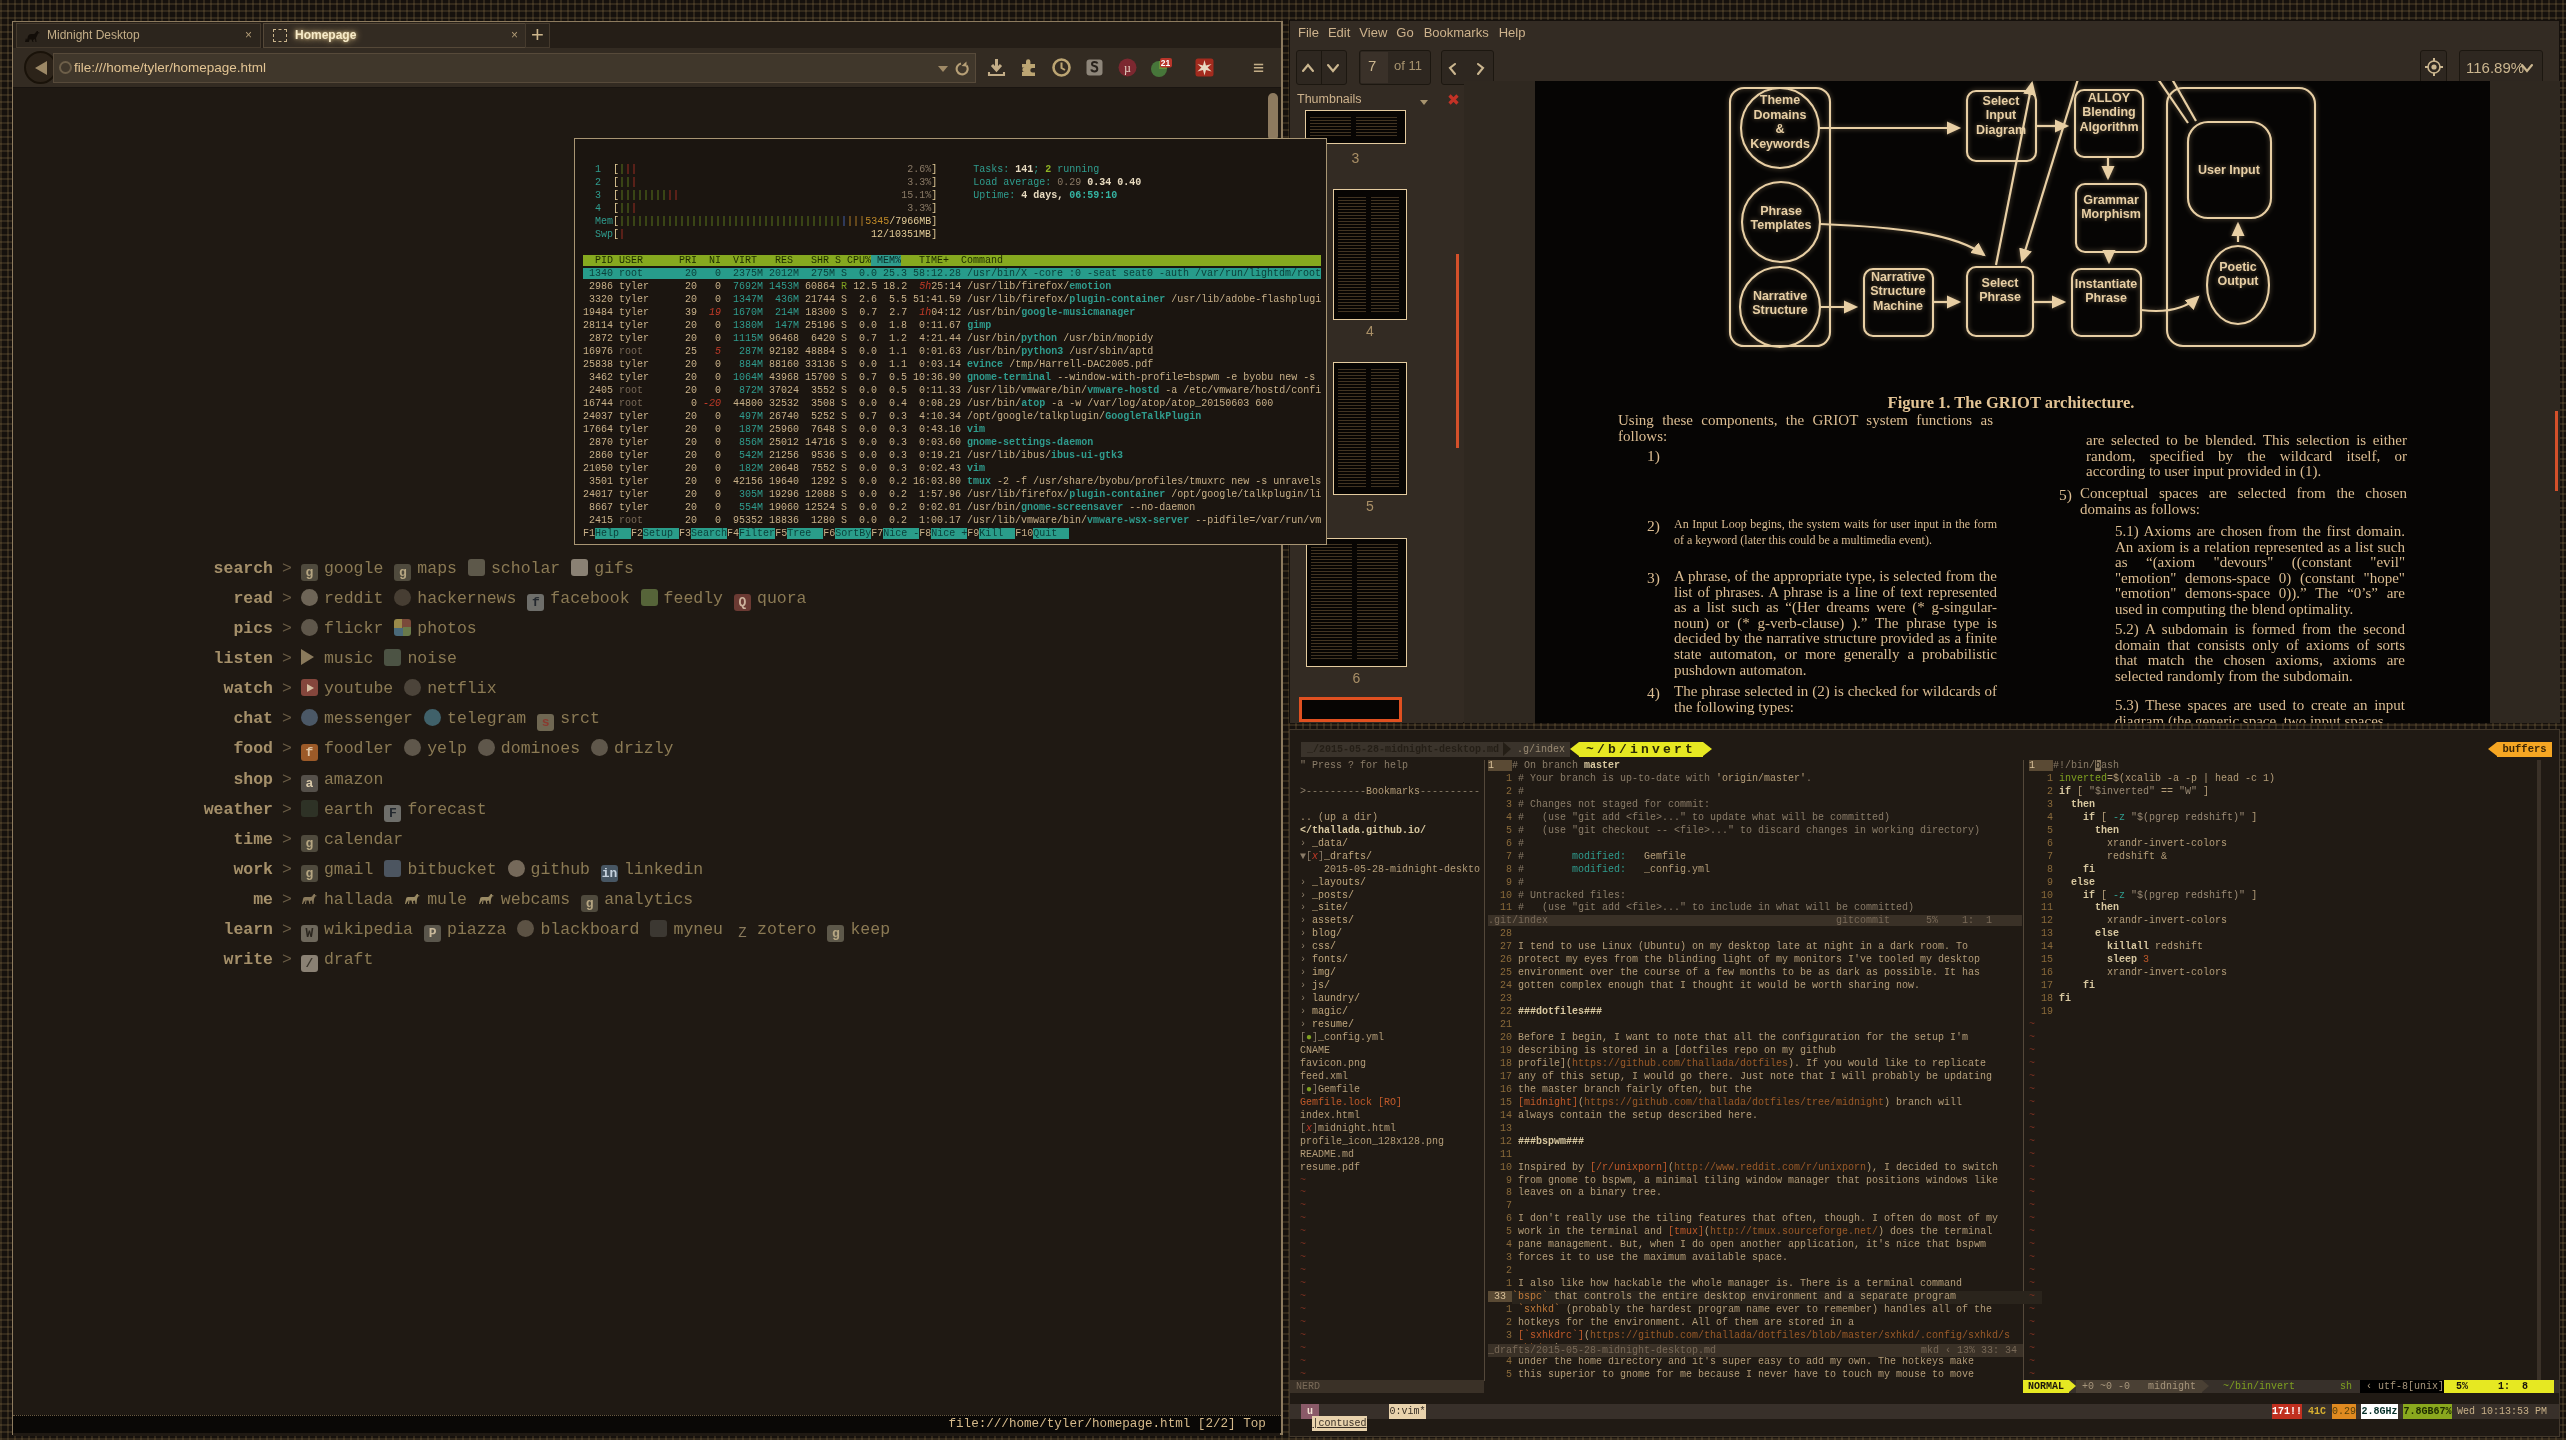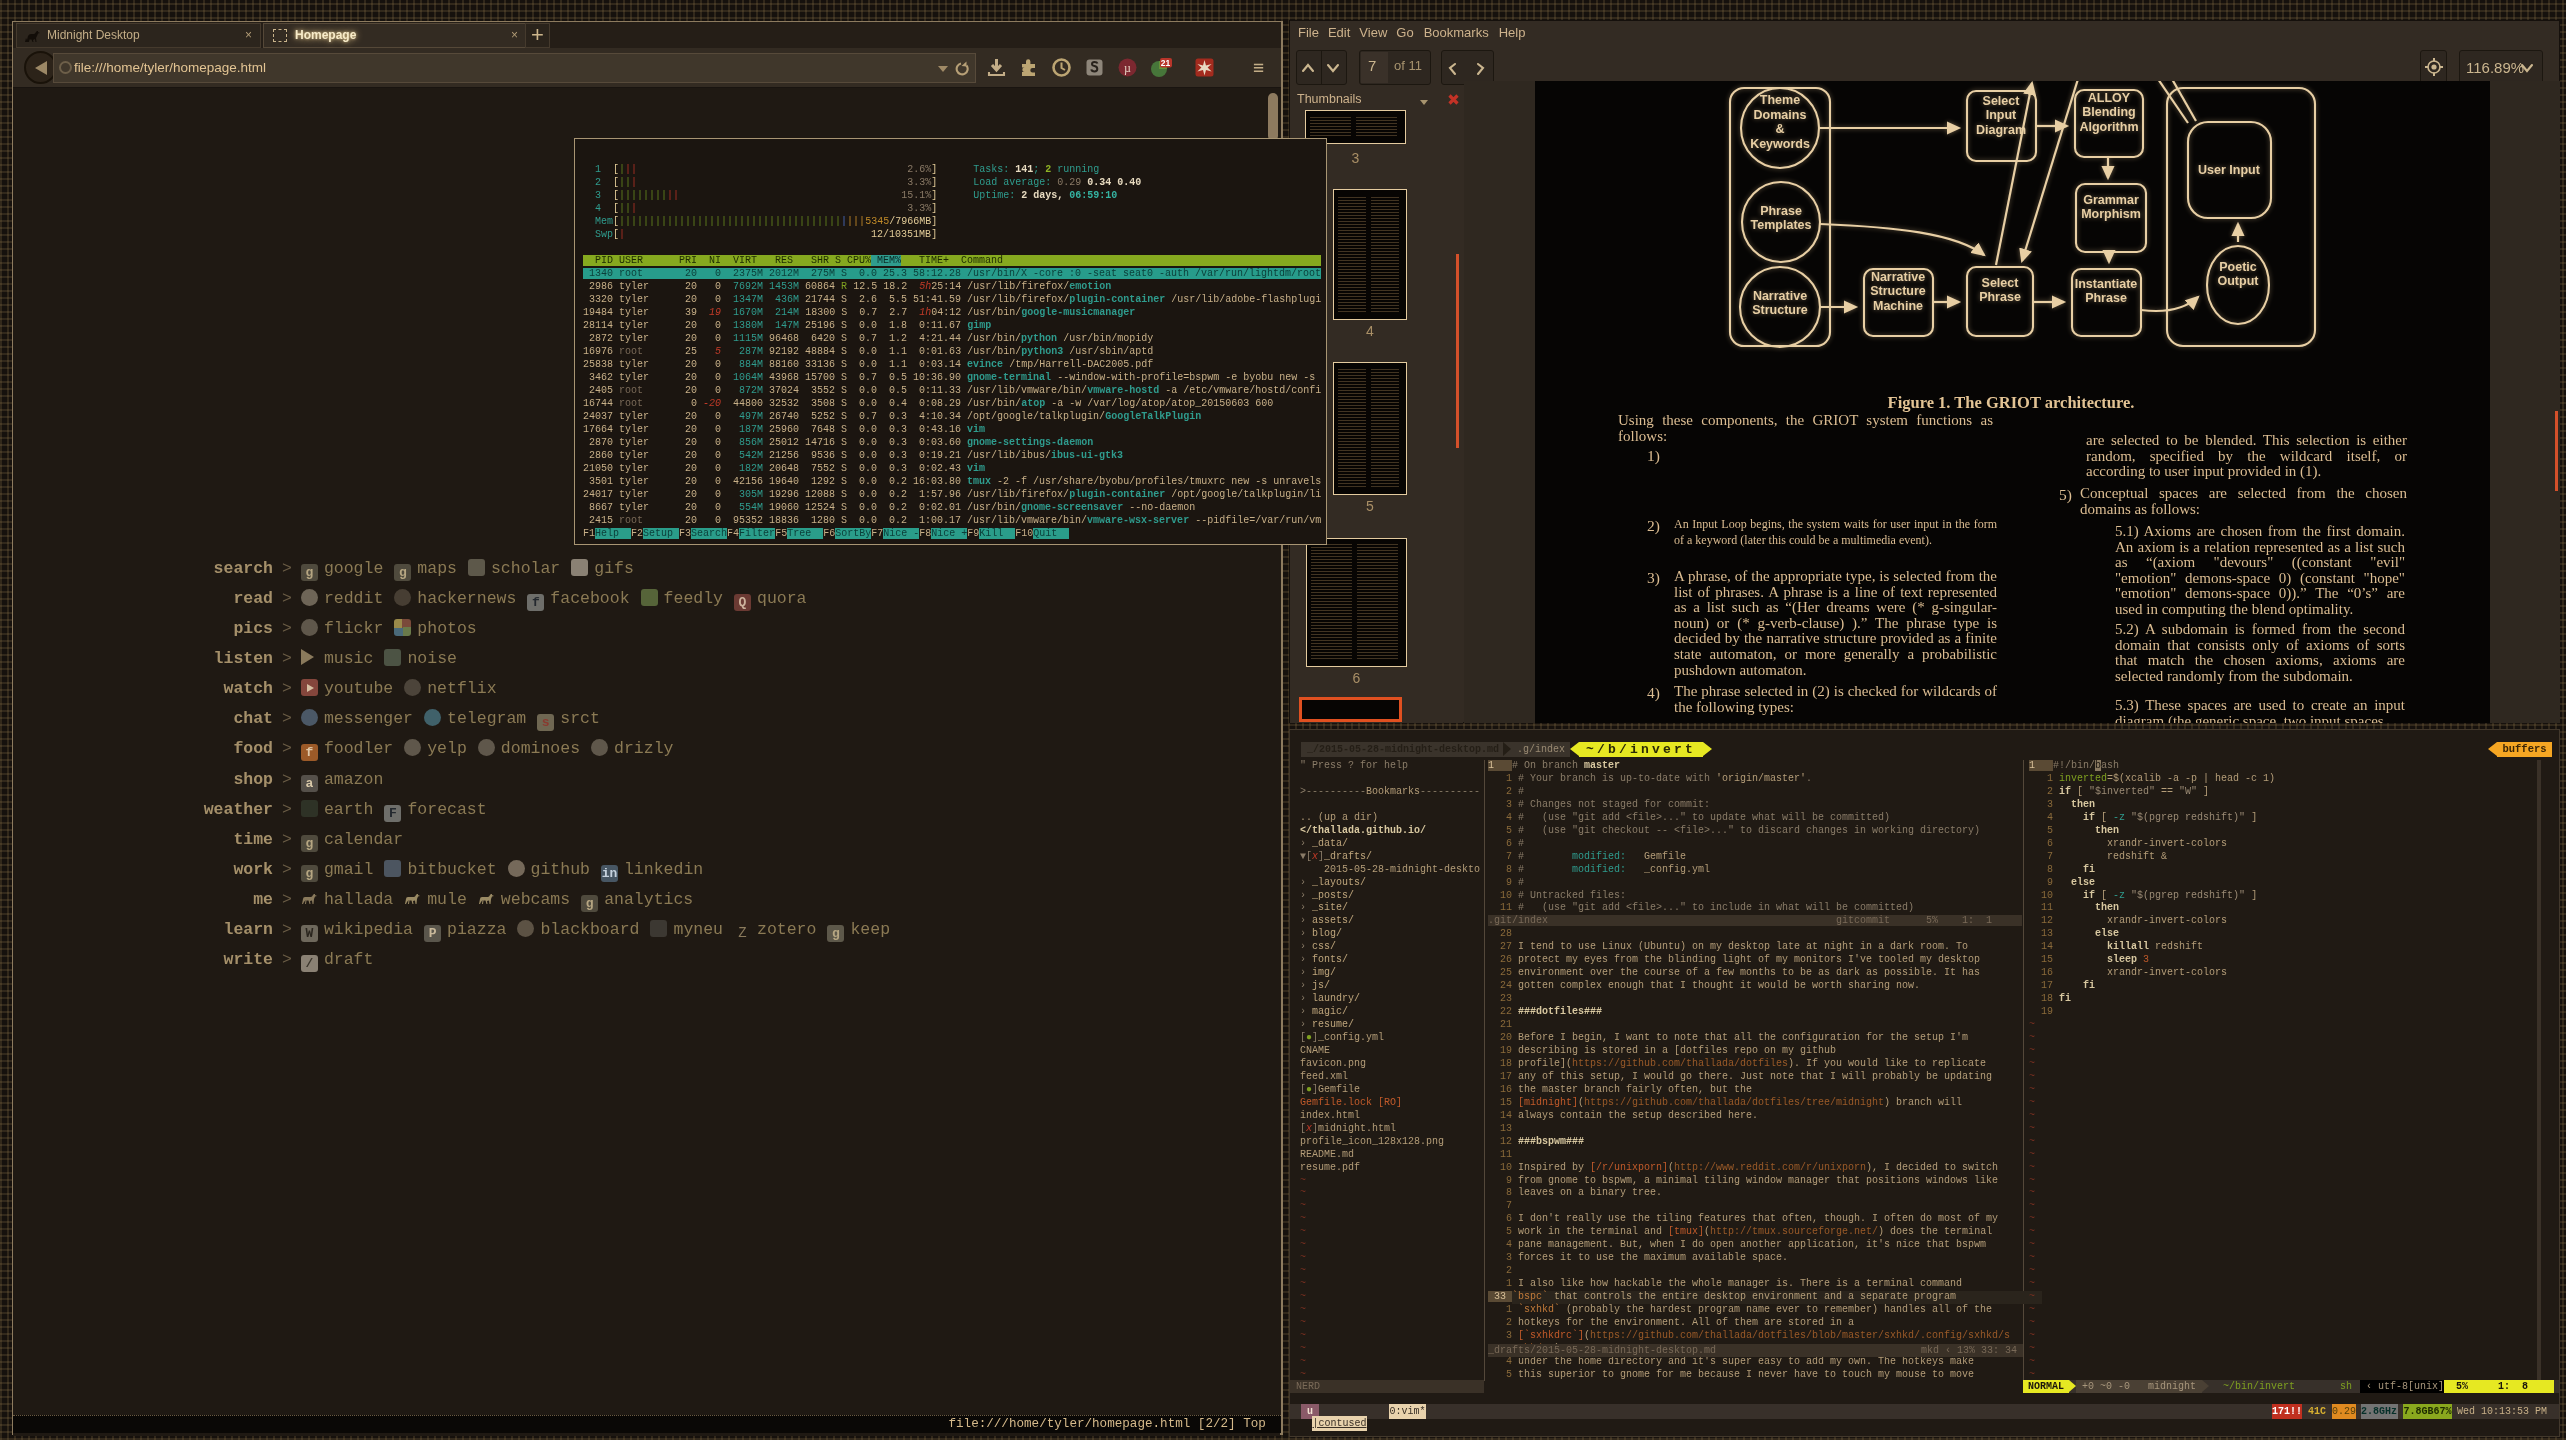--- a/index.html
+++ b/index.html
@@ -406,29 +406,29 @@
 <div class="abs" style="left:1050px;top:650px;color:#7fa020;font-family:'Liberation Mono',monospace;font-size:10px;line-height:13px;">sh</div>
 <div class="abs" style="left:1070px;top:650px;width:84px;height:13px;background:#000000;color:#a8967c;font-family:'Liberation Mono',monospace;font-size:10px;line-height:13px;">&nbsp;‹ utf-8[unix]</div>
 <div class="abs" style="left:1154px;top:650px;width:110px;height:13px;background:#e6e822;color:#1a140c;font-weight:bold;font-family:'Liberation Mono',monospace;font-size:10px;line-height:13px;">&nbsp;&nbsp;5%&nbsp;&nbsp;&nbsp;&nbsp;&nbsp;1:&nbsp;&nbsp;8</div>
 <div class="abs" style="left:0;top:674px;width:1269px;height:15px;background:#38302a;font-family:'Liberation Mono',monospace;font-size:10px;line-height:13px;line-height:15px;">
       <span class="abs" style="left:11px;width:18px;background:#8a5a68;color:#f0e0d0;text-align:center;font-weight:bold;">u</span>
       <span class="abs" style="left:22px;width:55px;background:#e8d2ac;color:#3a3026;text-align:center;text-decoration:underline;margin-top:12px;">|contused</span>
       <span class="abs" style="left:99px;width:37px;background:#e8d2ac;color:#3a3026;text-align:center;">0:vim*</span>
       <span class="abs" style="left:982px;width:30px;background:#c03020;color:#fff;font-weight:bold;text-align:center;">171!!</span>
       <span class="abs" style="left:1018px;color:#d8b030;font-weight:bold;">41C</span>
       <span class="abs" style="left:1042px;width:24px;background:#e08a20;color:#55400a;text-align:center;">0.29</span>
-      <span class="abs" style="left:1071px;width:37px;background:#737373;color:#06302a;font-weight:bold;">2.8GHz</span>
+      <span class="abs" style="left:1071px;width:37px;background:#ffffff;color:#06302a;font-weight:bold;text-align:center;">2.8GHz</span>
       <span class="abs" style="left:1113px;width:49px;background:#8aa81e;color:#1d2b00;font-weight:bold;text-align:center;">7.8GB67%</span>
       <span class="abs" style="left:1167px;color:#c8b088;">Wed 10:13:53 PM</span>
     </div>
 </div>
 <div class="abs grid" id="htop" style="left:574px;top:138px;width:753px;height:407px;background:#1b1510;border:1px solid #a89573;">
 <pre style="position:absolute;left:8px;top:24px;font-size:10px;line-height:13px;color:#c8b088;">  <span class="t">1  </span><span class="br">[</span><span class="mb">|</span><span class="rb">||</span>                                             <span class="dim">2.6%</span><span class="br">]</span>      <span class="t">Tasks: </span><span class="wb">141</span><span class="t">; </span><span class="gb">2</span><span class="t"> running</span>
   <span class="t">2  </span><span class="br">[</span><span class="mb">||</span><span class="rb">|</span>                                             <span class="dim">3.3%</span><span class="br">]</span>      <span class="t">Load average: </span><span class="dim">0.29 </span><span class="wb">0.34 0.40</span>
-  <span class="t">3  </span><span class="br">[</span><span class="mb">||||||||</span><span class="rb">||</span>                                     <span class="dim">15.1%</span><span class="br">]</span>      <span class="t">Uptime: </span><span class="wb">2 days, </span><span class="tb">06:59:10</span>
+  <span class="t">3  </span><span class="br">[</span><span class="mb">||||||||</span><span class="rb">||</span>                                     <span class="dim">15.1%</span><span class="br">]</span>      <span class="t">Uptime: </span><span class="wb">4 days, </span><span class="tb">06:59:10</span>
   <span class="t">4  </span><span class="br">[</span><span class="mb">||</span><span class="rb">|</span>                                             <span class="dim">3.3%</span><span class="br">]</span>
   <span class="t">Mem</span><span class="br">[</span><span class="mb">|||||||||||||||||||||||||||||||||||||</span><span class="blu">|</span><span class="org">|||</span><span class="org">5345</span><span class="br">/7966MB</span><span class="br">]</span>
   <span class="t">Swp</span><span class="br">[</span><span class="rb">|</span>                                         <span class="br">12/10351MB</span><span class="br">]</span>
 
 <span class="hdr">  PID USER      PRI  NI  VIRT   RES   SHR S CPU%</span><span class="hdrs"> MEM%</span><span class="hdr">   TIME+  Command                                                     </span>
 <span class="sel"> 1340 root       20   0  2375M 2012M  275M S  0.0 25.3 58:12.28 /usr/bin/X -core :0 -seat seat0 -auth /var/run/lightdm/root</span>
  2986 <span class="x">tyler    </span>  20   0  <span class="t">7692M</span> <span class="t">1453M</span> 60864 <span class="gn">R</span> 12.5 18.2  <span class="rd">5h</span>25:14 /usr/lib/firefox/<b class="t">emotion</b>
  3320 <span class="x">tyler    </span>  20   0  <span class="t">1347M</span>  <span class="t">436M</span> 21744 S  2.6  5.5 51:41.59 /usr/lib/firefox/<b class="t">plugin-container</b> /usr/lib/adobe-flashplugi
 19484 <span class="x">tyler    </span>  39 <span class="rd"> 19</span>  <span class="t">1670M</span>  <span class="t">214M</span> 18300 S  0.7  2.7  <span class="rd">1h</span>04:12 /usr/bin/<b class="t">google-musicmanager</b>
 28114 <span class="x">tyler    </span>  20   0  <span class="t">1380M</span>  <span class="t">147M</span> 25196 S  0.0  1.8  0:11.67 <b class="t">gimp</b>

